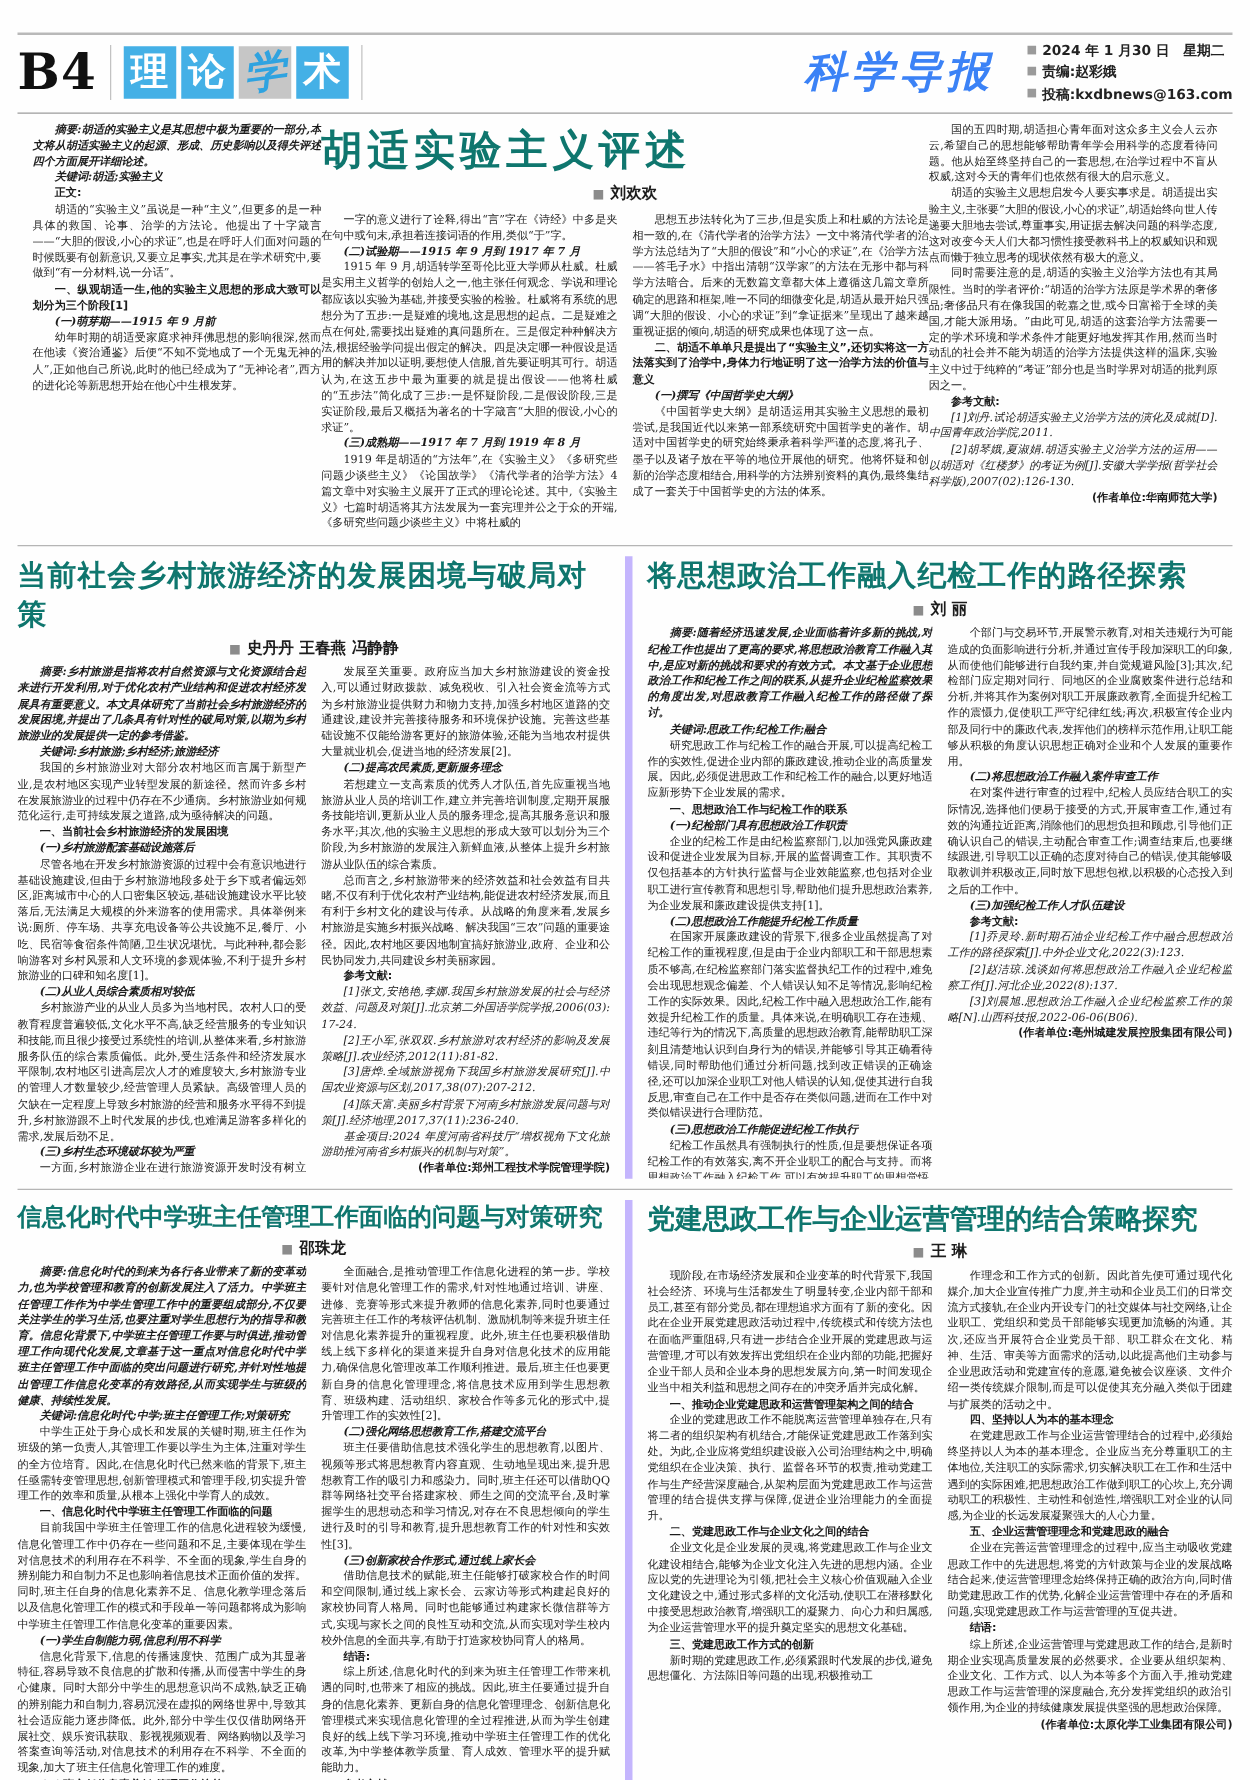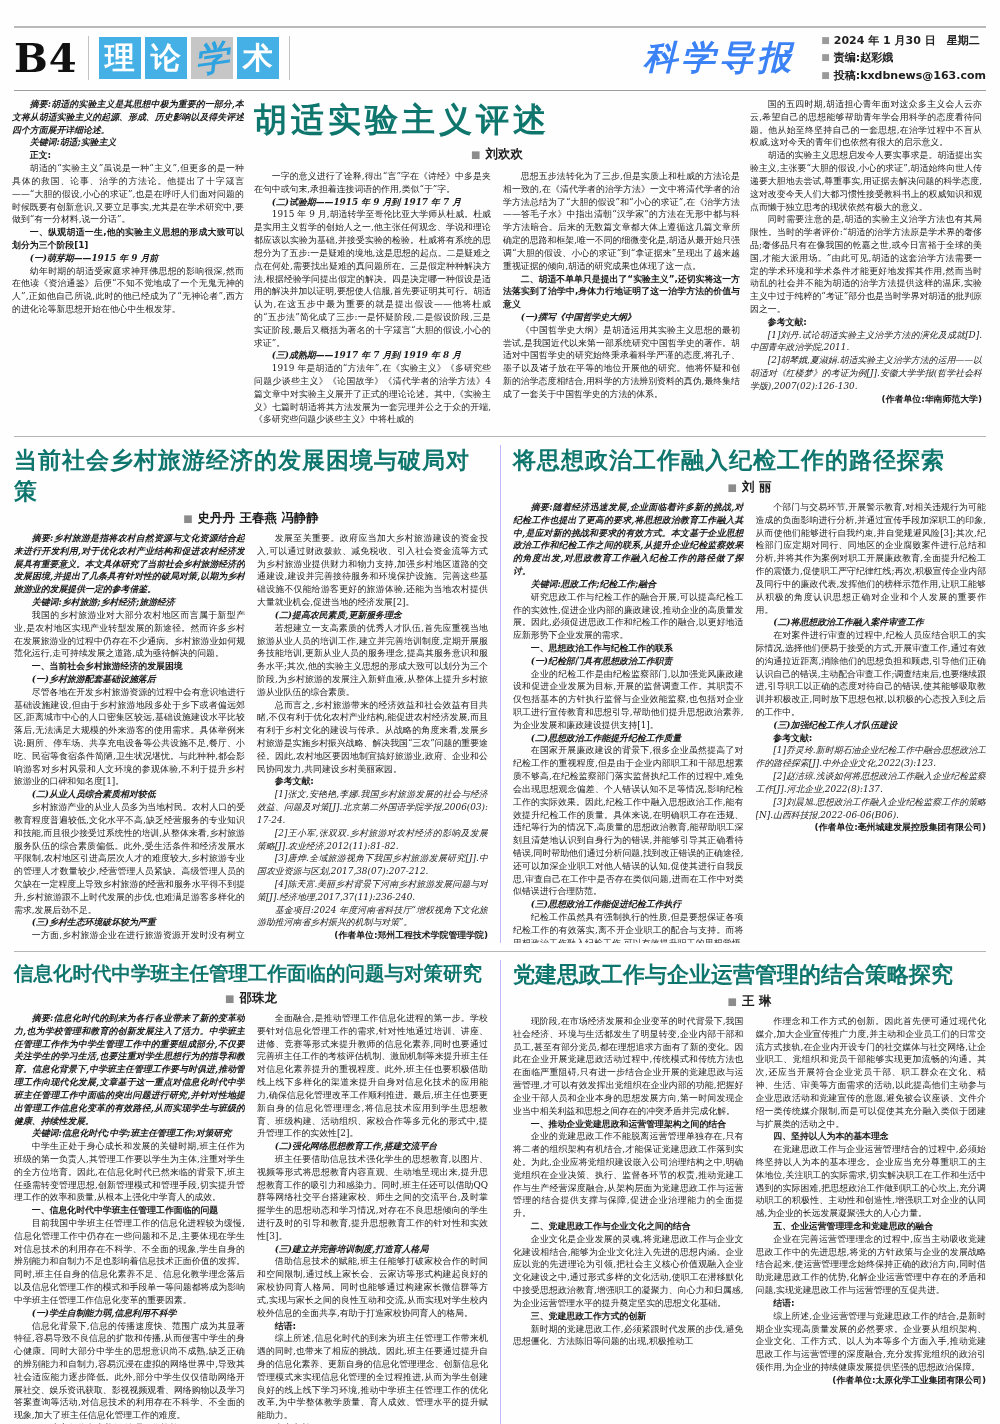--- a/index.html
+++ b/index.html
@@ -35,33 +35,33 @@
   .col p { margin:0; font-size:8.9px; line-height:1.44; text-align:justify; text-indent:2em;
            word-break:break-all; }
   p.s-abstract, p.s-keywords { font-style:italic; font-weight:600; }
   p.s-h2 { font-style:italic; font-weight:700; }
   p.s-ref, p.s-fund { font-style:italic; }
   p.s-h1 { font-weight:bold; font-family:"DejaVu Sans", sans-serif; }
   p.s-label { font-weight:bold; font-family:"DejaVu Sans", sans-serif; }
   p.s-attr { text-align:right; font-weight:bold; font-family:"DejaVu Sans", sans-serif; text-indent:0; }
 
   
-  .band1 { margin:7px 12px 0; height:330px; display:flex; gap:10px; }
+  .band1 { margin:7px 26px 0; height:330px; display:flex; }
   .band1 .side-col { width:232px; height:330px; }
   .a1-center { width:486px; display:flex; flex-direction:column; }
   .a1-title { font-size:33px; letter-spacing:4px; }
   .a1-cols { display:flex; gap:12px; flex:1; overflow:hidden; margin-top:2px; }
   .a1-cols .col { width:237px; }
 
   .sep { border:none; border-top:1px solid #b5b5b5; margin:8px 14px; }
 
   
   .band { margin:0 14px; display:flex; }
   .half { width:486px; display:flex; flex-direction:column; }
-  .half + .half { border-left:1px solid #c4b5fd; margin-left:0; padding-left:12px; }
+  .half + .half { border-left:6px solid #c4b5fd; margin-left:0; padding-left:12px; }
   .half.first { padding-right:12px; }
   .band2 { height:498px; }
   .band3 { height:488px; }
   .t23 { font-size:23px; letter-spacing:1px; }
   .t19 { font-size:19.5px; letter-spacing:0px; }
   .t22 { font-size:22px; letter-spacing:0px; }
   .half .cols { gap:12px; flex:1; overflow:hidden; }
   .half .col { flex:1; }
 </style>
 </head>
@@ -222,21 +222,21 @@
             <p class="s-h1">一、信息化时代中学班主任管理工作面临的问题</p>
             <p class="s-body">目前我国中学班主任管理工作的信息化进程较为缓慢,信息化管理工作中仍存在一些问题和不足,主要体现在学生对信息技术的利用存在不科学、不全面的现象,学生自身的辨别能力和自制力不足也影响着信息技术正面价值的发挥。同时,班主任自身的信息化素养不足、信息化教学理念落后以及信息化管理工作的模式和手段单一等问题都将成为影响中学班主任管理工作信息化变革的重要因素。</p>
             <p class="s-h2">(一)学生自制能力弱,信息利用不科学</p>
             <p class="s-body">信息化背景下,信息的传播速度快、范围广成为其显著特征,容易导致不良信息的扩散和传播,从而侵害中学生的身心健康。同时大部分中学生的思想意识尚不成熟,缺乏正确的辨别能力和自制力,容易沉浸在虚拟的网络世界中,导致其社会适应能力逐步降低。此外,部分中学生仅仅借助网络开展社交、娱乐资讯获取、影视视频观看、网络购物以及学习答案查询等活动,对信息技术的利用存在不科学、不全面的现象,加大了班主任信息化管理工作的难度。</p>
             <p class="s-h2">(二)班主任信息素养低,管理工作较单一</p>
           </div>
         <div class="col">
             <p class="s-body">全面融合,是推动管理工作信息化进程的第一步。学校要针对信息化管理工作的需求,针对性地通过培训、讲座、进修、竞赛等形式来提升教师的信息化素养,同时也要通过完善班主任工作的考核评估机制、激励机制等来提升班主任对信息化素养提升的重视程度。此外,班主任也要积极借助线上线下多样化的渠道来提升自身对信息化技术的应用能力,确保信息化管理改革工作顺利推进。最后,班主任也要更新自身的信息化管理理念,将信息技术应用到学生思想教育、班级构建、活动组织、家校合作等多元化的形式中,提升管理工作的实效性[2]。</p>
             <p class="s-h2">(二)强化网络思想教育工作,搭建交流平台</p>
             <p class="s-body">班主任要借助信息技术强化学生的思想教育,以图片、视频等形式将思想教育内容直观、生动地呈现出来,提升思想教育工作的吸引力和感染力。同时,班主任还可以借助QQ群等网络社交平台搭建家校、师生之间的交流平台,及时掌握学生的思想动态和学习情况,对存在不良思想倾向的学生进行及时的引导和教育,提升思想教育工作的针对性和实效性[3]。</p>
-            <p class="s-h2">(三)建立并完善培训制度,打造育人格局</p>
+            <p class="s-h2">(三)创新家校合作形式,通过线上家长会</p>
             <p class="s-body">借助信息技术的赋能,班主任能够打破家校合作的时间和空间限制,通过线上家长会、云家访等形式构建起良好的家校协同育人格局。同时也能够通过构建家长微信群等方式,实现与家长之间的良性互动和交流,从而实现对学生校内校外信息的全面共享,有助于打造家校协同育人的格局。</p>
             <p class="s-label">结语:</p>
             <p class="s-body">综上所述,信息化时代的到来为班主任管理工作带来机遇的同时,也带来了相应的挑战。因此,班主任要通过提升自身的信息化素养、更新自身的信息化管理理念、创新信息化管理模式来实现信息化管理的全过程推进,从而为学生创建良好的线上线下学习环境,推动中学班主任管理工作的优化改革,为中学整体教学质量、育人成效、管理水平的提升赋能助力。</p>
             <p class="s-label">参考文献:</p>
           </div>
       </div>
     </section>
     <section class="half">
       <h1 class="art-title t22">党建思政工作与企业运营管理的结合策略探究</h1>
       <div class="art-author"><span class="sq-icon">■</span><span>王 琳</span></div>

